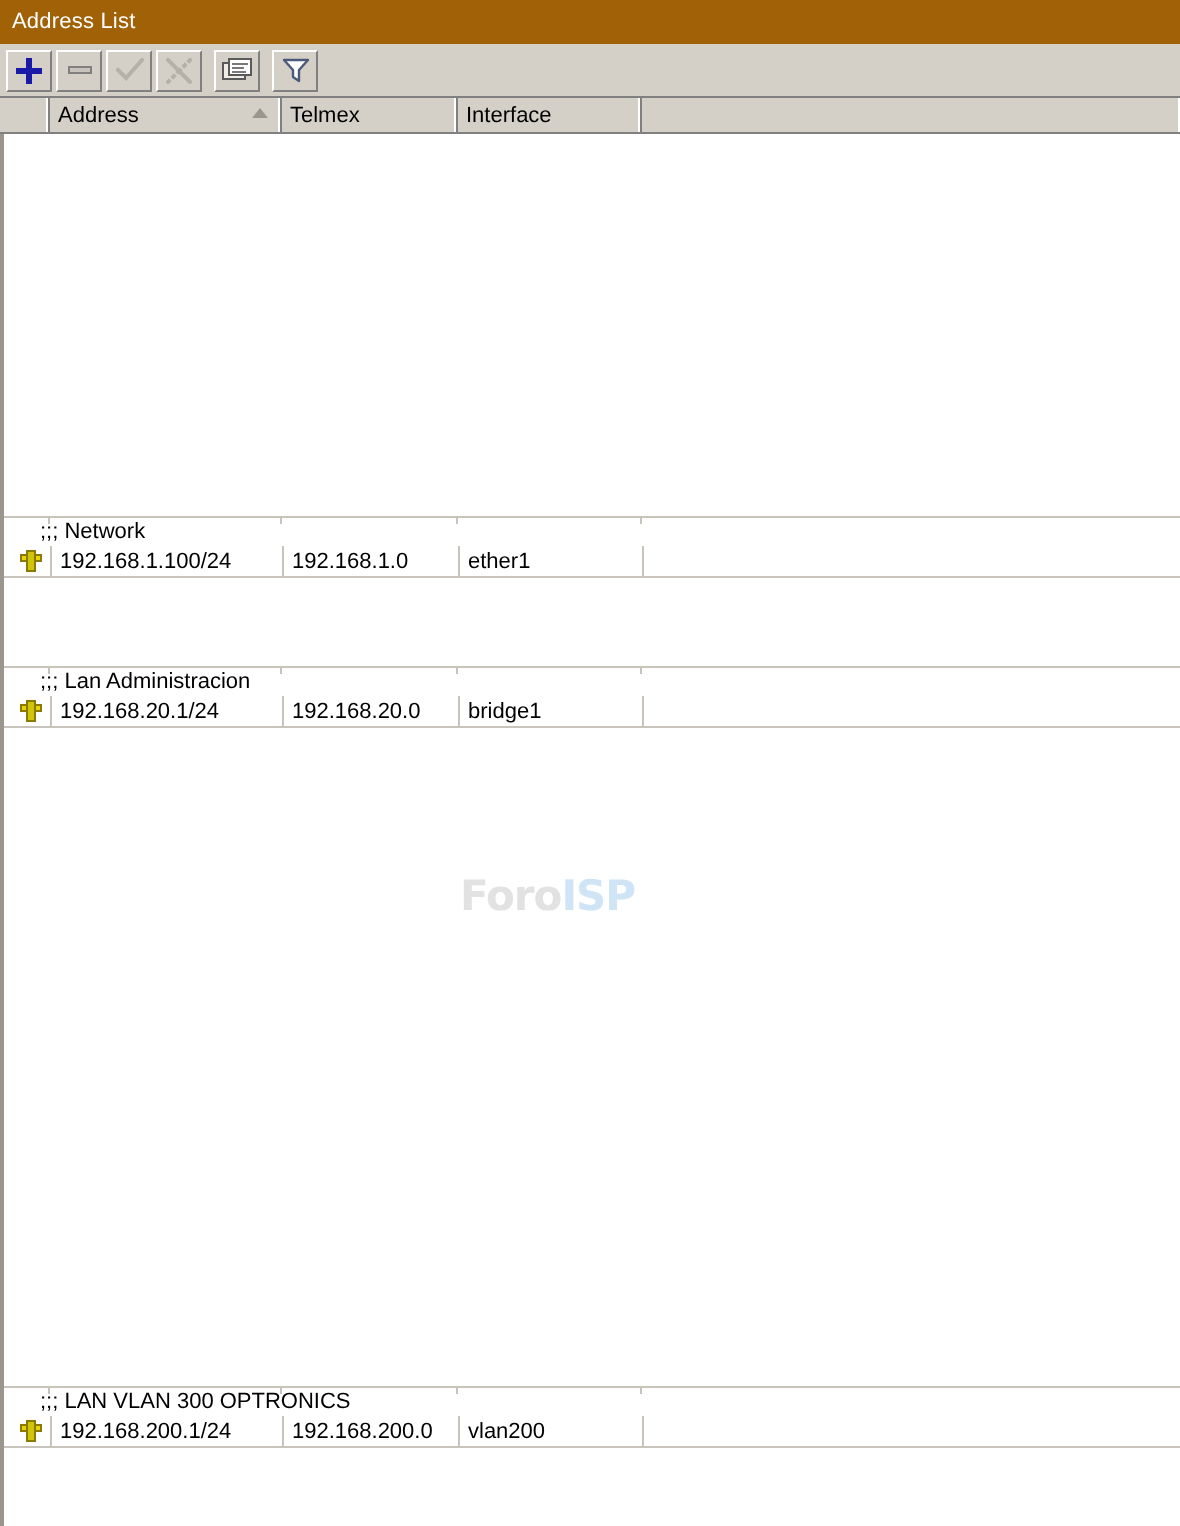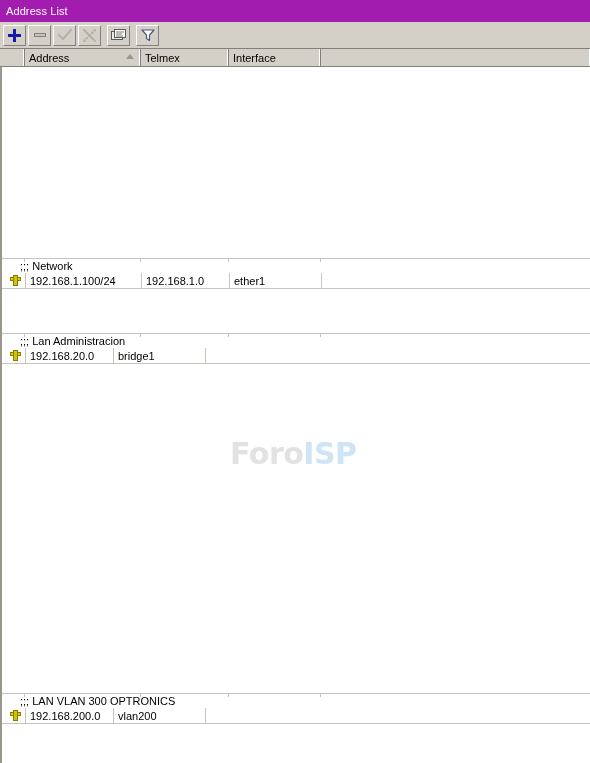--- a/index.html
+++ b/index.html
@@ -22,21 +22,21 @@
     position: relative;
     width: 590px;
     height: 763px;
     box-sizing: border-box;
     background: #ffffff;
   }
 
   
   .titlebar {
     height: 22px;
-    background: #a21caf;
+    background: #a16207;
     display: flex;
     align-items: center;
     padding: 0 0 0 6px;
     box-sizing: border-box;
   }
   .titlebar-text {
     color: #ffffff;
     font-size: 11px;
     font-family: "Liberation Sans", sans-serif;
     letter-spacing: 0.1px;
@@ -207,21 +207,21 @@
     box-sizing: border-box;
   }
   .flagicon .bar-h { left: 0; top: 2px;  width: 11px; height: 4px; }
   .flagicon .bar-v { left: 3px; top: 0;  width: 5px;  height: 11px; background:#cfc40a; }
 
   
   .watermark {
     position: absolute;
     left: 228px;
     top: 369px;
-    font-size: 30px;
+    font-size: 21px;
     font-weight: bold;
     font-family: "DejaVu Sans", sans-serif;
     letter-spacing: -0.5px;
     user-select: none;
     pointer-events: none;
   }
   .wm-foro { color: #e2e2e2; }
   .wm-isp  { color: #cfe4f5; }
 </style>
 </head>
@@ -327,20 +327,21 @@
       </div>
       <span class="cmt-text">;;; Lan Administracion</span>
     </div>
     <div class="row row-addr" style="top:281px">
       <div class="cell flag" style="width:24px">
         <span class="flagicon">
           <span class="bar-h"></span>
             <span class="bar-v"></span>
         </span>
       </div>
+      <div class="cell" style="width:116px">192.168.20.1/24</div>
       <div class="cell" style="width:88px">192.168.20.0</div>
       <div class="cell" style="width:92px">bridge1</div>
       <div class="cell last" style="width:270px"></div>
     </div>
 
     <div class="row row-comment" style="top:626px">
       <div class="tickwrap">
         <span class="tick" style="left:22px"></span>
         <span class="tick" style="left:138px"></span>
         <span class="tick" style="left:226px"></span>
@@ -348,19 +349,20 @@
       </div>
       <span class="cmt-text">;;; LAN VLAN 300 OPTRONICS</span>
     </div>
     <div class="row row-addr" style="top:641px">
       <div class="cell flag" style="width:24px">
         <span class="flagicon">
           <span class="bar-h"></span>
             <span class="bar-v"></span>
         </span>
       </div>
+      <div class="cell" style="width:116px">192.168.200.1/24</div>
       <div class="cell" style="width:88px">192.168.200.0</div>
       <div class="cell" style="width:92px">vlan200</div>
       <div class="cell last" style="width:270px"></div>
     </div>
 
   </div>
 </div>
 
 </body></html>

